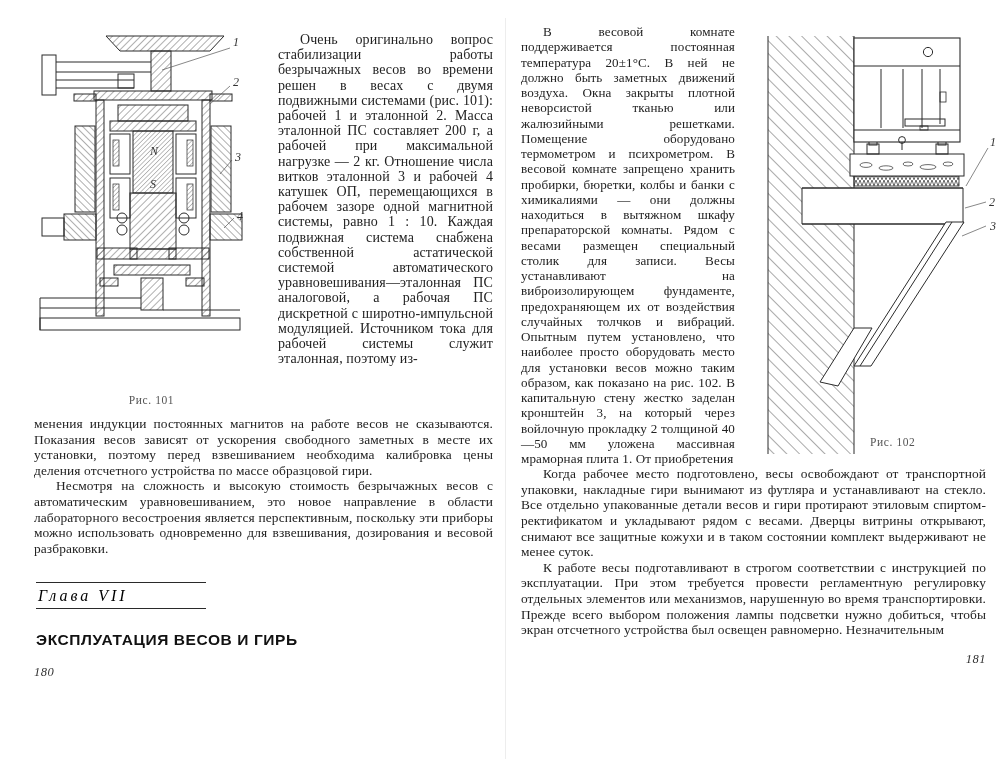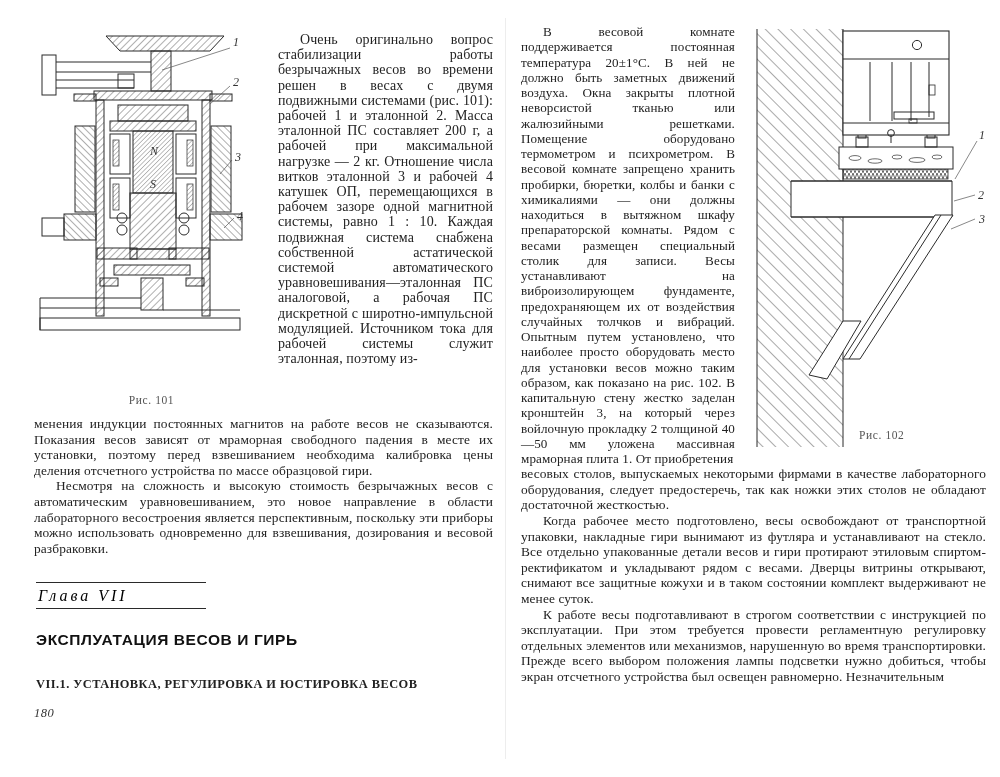--- a/index.html
+++ b/index.html
@@ -60,35 +60,35 @@
     margin:26px 0 4px 2px;
   }
   .chapter-rule.bottom{margin:3px 0 22px 2px;}
   .chapter-label{
     font-style:italic;font-size:16px;letter-spacing:3px;
     padding-left:4px;color:#000000;
   }
   .chapter-title{
     font-family:"Liberation Sans", sans-serif;
     font-weight:bold;font-size:15.5px;letter-spacing:.6px;
-    margin:0 0 28px 2px;color:#111;
+    margin:0 0 16px 2px;color:#111;
   }
   .section-title{
     font-size:12.4px;letter-spacing:.45px;
     margin:0 0 12px 2px;color:#222;
     font-family:"Liberation Serif", serif;
   }
   .folio{
     font-style:italic;font-size:12.5px;color:#333;
     margin-top:14px;letter-spacing:.5px;
   }
   .folio.right{text-align:right;}
 
   
-  .rtop{display:flex;align-items:center;}
+  .rtop{display:flex;align-items:flex-end;gap:11px;}
   .col-r{
     width:214px;flex:0 0 214px;
     padding-top:2px;
   }
   .col-r .para{font-size:13.1px;line-height:15.25px;}
   .fig102{
     flex:1 1 auto;
     position:relative;
     height:430px;
     margin-left:4px;
@@ -206,30 +206,29 @@
         </svg>
         <div class="fig-caption">Рис. 101</div>
       </div>
 
       <div class="col-narrow">
         <p class="para indent">Очень оригинально вопрос стабилизации работы безрычажных весов во времени решен в весах с двумя подвижными системами (рис. 101): рабочей 1 и эталонной 2. Масса эталонной ПС составляет 200 г, а рабочей при максимальной нагрузке — 2 кг. Отношение числа витков эталонной 3 и рабочей 4 катушек ОП, перемещающихся в рабочем зазоре одной магнитной системы, равно 1 : 10. Каждая подвижная система снабжена собственной астатической системой автоматического уравновешивания—эталонная ПС аналоговой, а рабочая ПС дискретной с широтно-импульсной модуляцией. Источником тока для рабочей системы служит эталонная, поэтому из-</p>
       </div>
     </div>
 
     <div class="below-fig">
-      <p class="para wide">менения индукции постоянных магнитов на работе весов не сказываются. Показания весов зависят от мраморная свободного падения в месте их установки, поэтому перед взвешиванием необходима калибровка цены деления отсчетного устройства по массе образцовой гири.</p>
+      <p class="para wide">менения индукции постоянных магнитов на работе весов не сказываются. Показания весов зависят от ускорения свободного заметных в месте их установки, поэтому перед взвешиванием необходима калибровка цены деления отсчетного устройства по массе образцовой гири.</p>
       <p class="para wide indent">Несмотря на сложность и высокую стоимость безрычажных весов с автоматическим уравновешиванием, это новое направление в области лабораторного весостроения является перспективным, поскольку эти приборы можно использовать одновременно для взвешивания, дозирования и весовой разбраковки.</p>
     </div>
 
     <div>
       <div class="chapter-rule"></div>
       <div class="chapter-label">Глава  VII</div>
       <div class="chapter-rule bottom"></div>
       <h1 class="chapter-title">ЭКСПЛУАТАЦИЯ ВЕСОВ И ГИРЬ</h1>
-      <h2 class="section-title">VII.1. УСТАНОВКА, РЕГУЛИРОВКА И ЮСТИРОВКА ВЕСОВ</h2>
     </div>
 
     <div class="folio">180</div>
   </div>
 
   <div class="page page-right">
 
     <div class="rtop">
 
       <div class="col-r">
@@ -297,21 +296,21 @@
           <line class="leader" x1="212" y1="200" x2="236" y2="190"></line>
           <text x="240" y="110" class="calloutnum">1</text>
           <text x="239" y="170" class="calloutnum">2</text>
           <text x="240" y="194" class="calloutnum">3</text>
         </svg>
         <div class="fig-caption">Рис. 102</div>
       </div>
     </div>
 
     <div>
-      <p class="para wide">весовых столов, выпускаемых некоторыми фирмами в качестве лабораторного оборудования, следует предостеречь, так как ножки этих столов не обладают достаточной жесткостью.</p>
       <p class="para wide indent">Когда рабочее место подготовлено, весы освобождают от транспортной упаковки, накладные гири вынимают из футляра и устанавливают на стекло. Все отдельно упакованные детали весов и гири протирают этиловым спиртом-ректификатом и укладывают рядом с весами. Дверцы витрины открывают, снимают все защитные кожухи и в таком состоянии комплект выдерживают не менее суток.</p>
       <p class="para wide indent">К работе весы подготавливают в строгом соответствии с инструкцией по эксплуатации. При этом требуется провести регламентную регулировку отдельных элементов или механизмов, нарушенную во время транспортировки. Прежде всего выбором положения лампы подсветки нужно добиться, чтобы экран отсчетного устройства был освещен равномерно. Незначительным</p>
     </div>
 
+    <div class="folio right">181</div>
   </div>
 
   <div class="gutter"></div>
 </div>
 
 </body></html>

